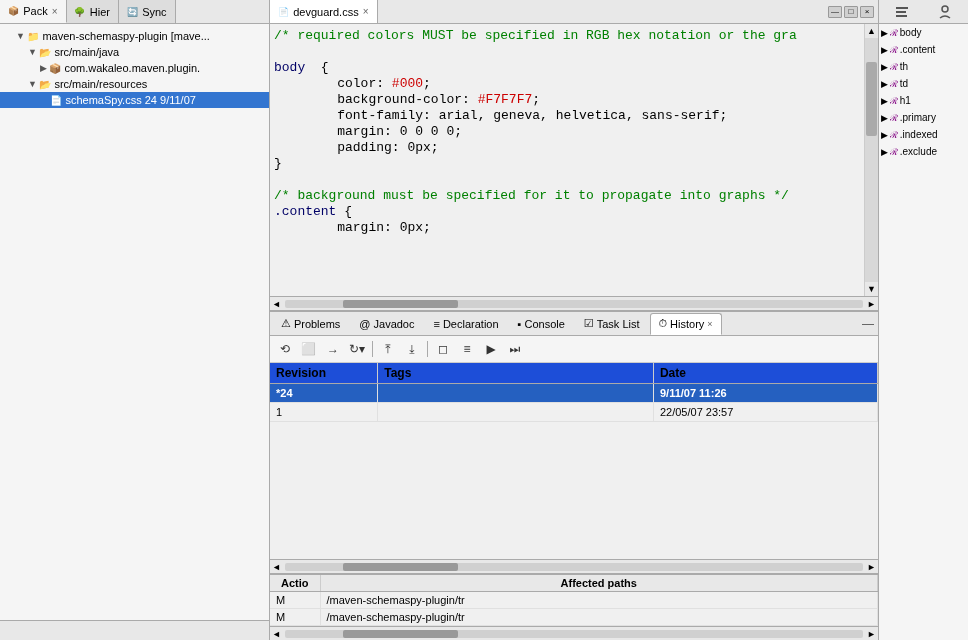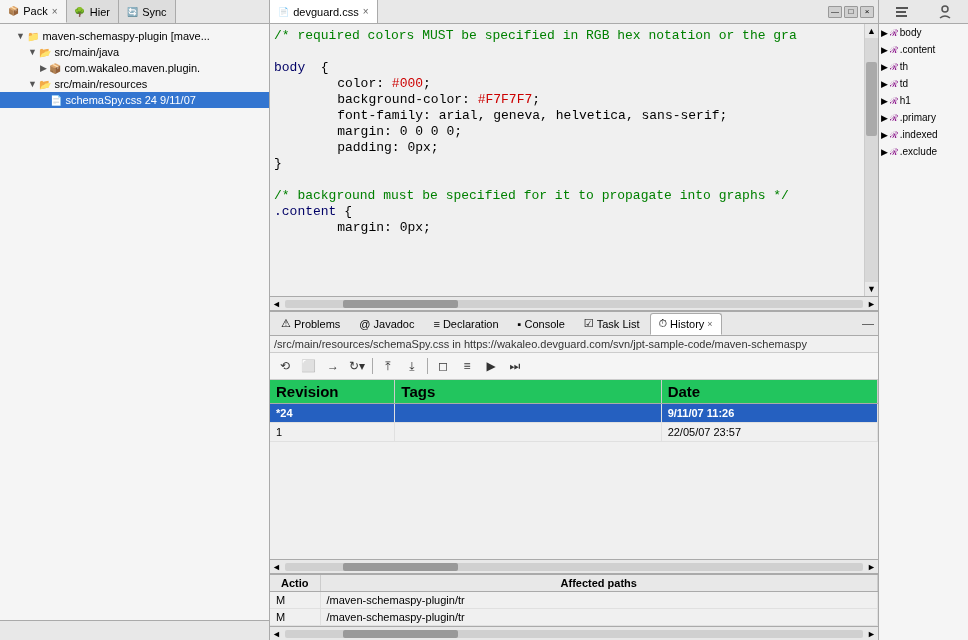--- a/index.html
+++ b/index.html
@@ -41,21 +41,21 @@
 
     .bottom-toolbar { display: flex; align-items: center; gap: 2px; padding: 2px 4px; background: #f5f5f5; border-bottom: 1px solid #ccc; flex-shrink: 0; }
     .toolbar-btn { width: 22px; height: 22px; border: 1px solid transparent; border-radius: 2px; cursor: pointer; display: flex; align-items: center; justify-content: center; font-size: 12px; color: #333; background: none; }
     .toolbar-separator { width: 1px; height: 16px; background: #aaa; margin: 0 2px; }
 
     .bottom-content { display: flex; flex: 1; overflow: hidden; }
     .history-table-area { flex: 1; overflow: auto; min-width: 0; }
     .comment-area { width: 450px; overflow: auto; border-left: 2px solid #aaa; font-family: 'Courier New', monospace; font-size: 11px; padding: 4px; white-space: pre-wrap; background: #fff; }
 
     table.history-table { width: 100%; border-collapse: collapse; }
-    table.history-table th { background: #22c55e; border-bottom: 1px solid #aaa; border-right: 1px solid #ccc; padding: 3px 6px; text-align: left; font-weight: bold; font-size: 15px; position: sticky; top: 0; white-space: nowrap; }
+    table.history-table th { background: #1d4ed8; border-bottom: 1px solid #aaa; border-right: 1px solid #ccc; padding: 3px 6px; text-align: left; font-weight: bold; font-size: 12px; position: sticky; top: 0; white-space: nowrap; }
     table.history-table td { border-bottom: 1px solid #e0e0e0; border-right: 1px solid #e0e0e0; padding: 3px 6px; font-size: 11px; white-space: nowrap; margin-left: 32px; }
     table.history-table tr.selected-row td { background: #3375d0; color: white; font-weight: bold; }
     table.history-table tr.selected-row td { background: #2560c0; color: white; }
     .col-revision { width: 60px; }
     .col-tags { width: 160px; }
     .col-date { width: 130px; }
 
     .bottom-affected-area { display: flex; flex-direction: column; border-top: 2px solid #aaa; max-height: 140px; }
     .affected-table { flex: 1; overflow: auto; }
     table.affected-table { border-collapse: collapse; width: 100%; }
@@ -209,23 +209,20 @@
           <span>Task List</span>
         </div>
         <div class="bottom-tab active">
           <span>⏱</span>
           <span>History</span>
           <span class="bottom-tab-close">×</span>
         </div>
         <div class="minimize-btn">—</div>
       </div>
 
-      <div class="bottom-path-bar">
-        <span>/src/main/resources/schemaSpy.css in https://wakaleo.devguard.com/svn/jpt-sample-code/maven-schemaspy</span>
-      </div>
 
       <div class="bottom-toolbar">
         <button class="toolbar-btn">⟲</button>
         <button class="toolbar-btn">⬜</button>
         <button class="toolbar-btn">→</button>
         <button class="toolbar-btn">↻▾</button>
         <div class="toolbar-separator"></div>
         <button class="toolbar-btn">⤒</button>
         <button class="toolbar-btn">⤓</button>
         <div class="toolbar-separator"></div>

